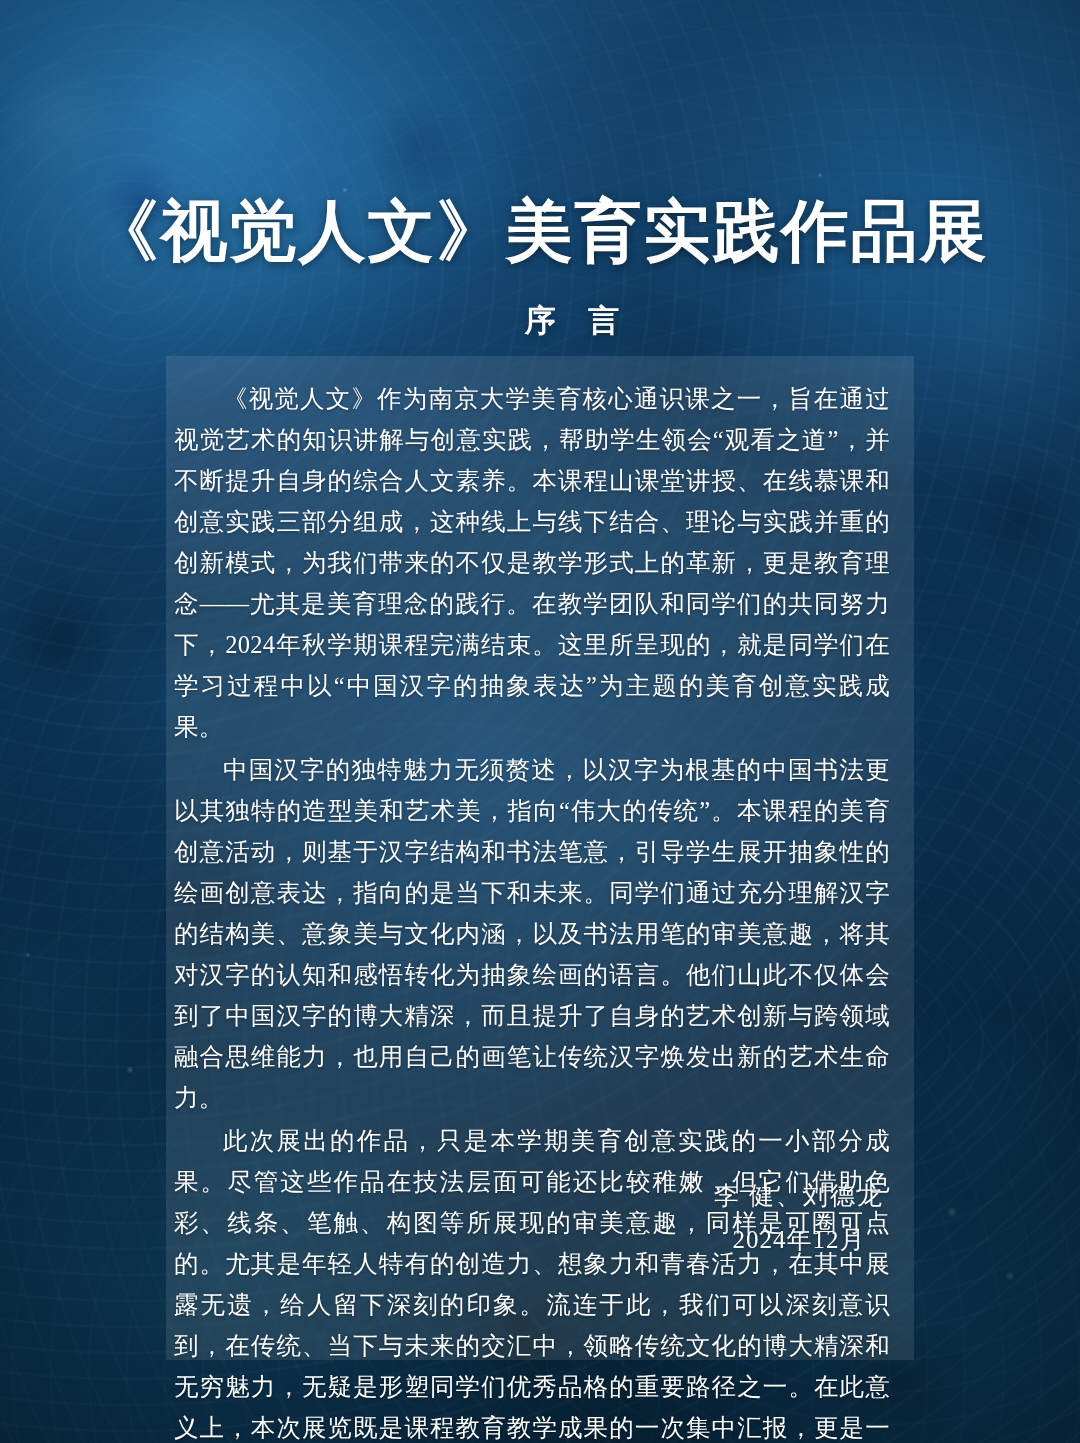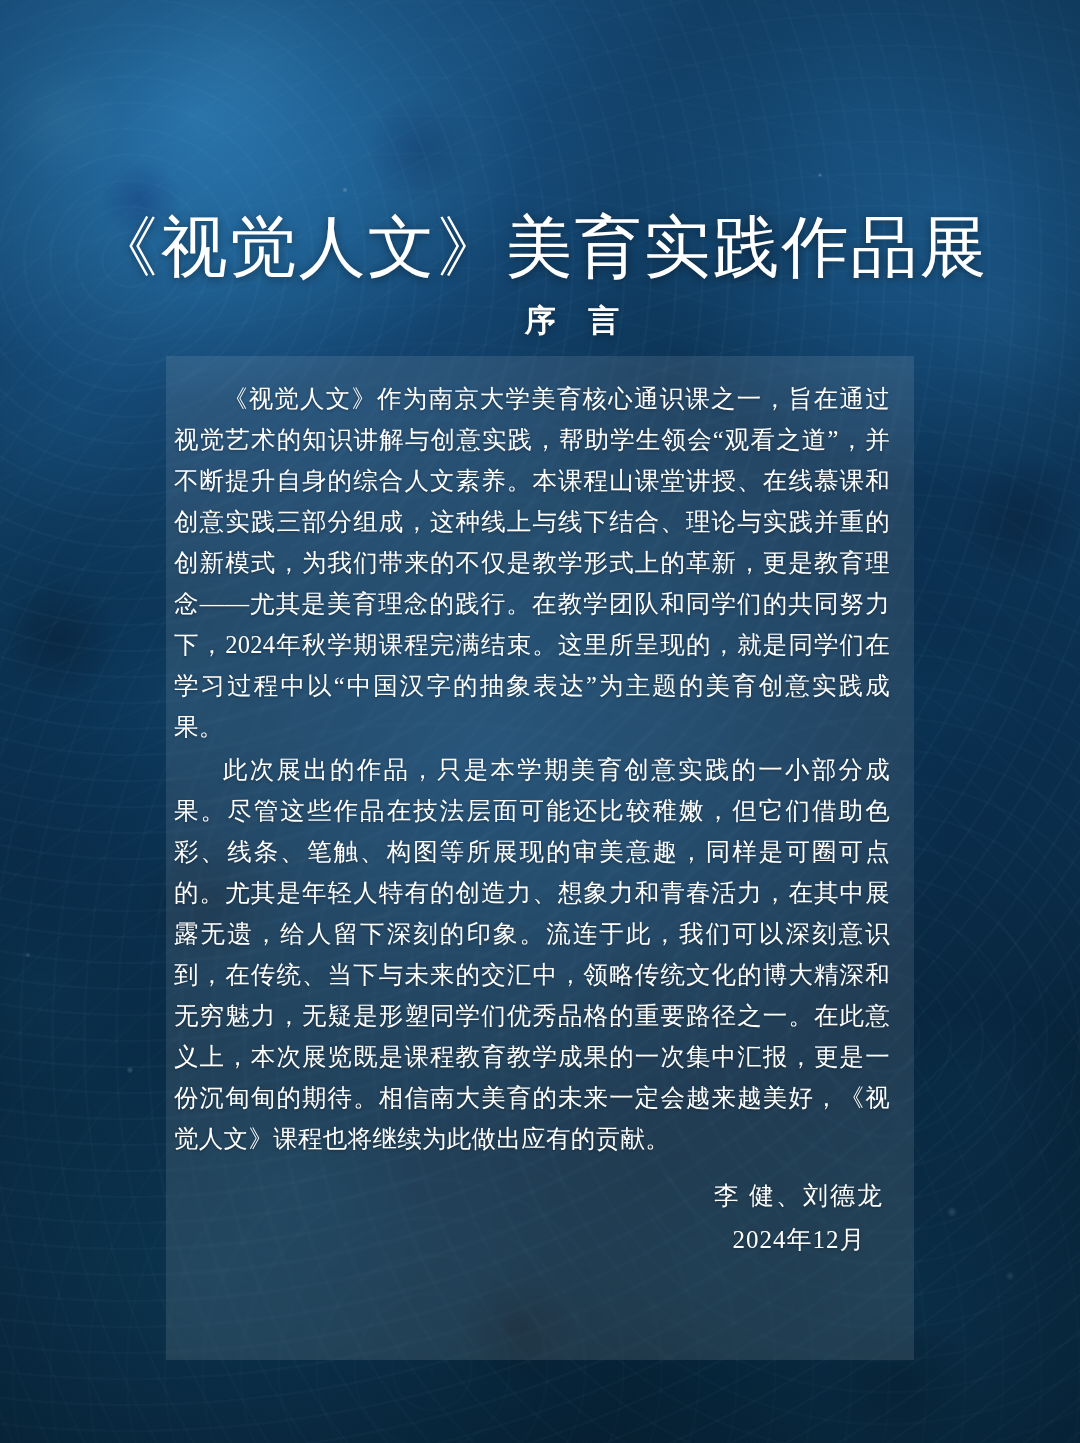--- a/index.html
+++ b/index.html
@@ -90,25 +90,24 @@
 
   
   .title {
     position: absolute;
     top: 186px;
     left: 0;
     width: 100%;
     text-align: center;
     color: #ffffff;
     font-family: "Liberation Sans", "DejaVu Sans", sans-serif;
-    font-weight: normal;
+    font-weight: bold;
     font-size: 67px;
     letter-spacing: 2px;
     text-shadow: 0 2px 10px rgba(0,0,0,0.45);
-    margin-top: 16px;
   }
 
   .subtitle {
     position: absolute;
     top: 300px;
     left: 0;
     width: 100%;
     text-align: center;
     color: #ffffff;
     font-family: "Liberation Sans", "DejaVu Sans", sans-serif;
@@ -170,20 +169,21 @@
   <div class="tex tex-d"></div>
   <div class="tex tex-v"></div>
 
   <div class="title">《视觉人文》美育实践作品展</div>
 
   <div class="subtitle">序 言</div>
 
   <div class="panel">
     <div class="body-text">
       <p>《视觉人文》作为南京大学美育核心通识课之一，旨在通过视觉艺术的知识讲解与创意实践，帮助学生领会“观看之道”，并不断提升自身的综合人文素养。本课程山课堂讲授、在线慕课和创意实践三部分组成，这种线上与线下结合、理论与实践并重的创新模式，为我们带来的不仅是教学形式上的革新，更是教育理念——尤其是美育理念的践行。在教学团队和同学们的共同努力下，2024年秋学期课程完满结束。这里所呈现的，就是同学们在学习过程中以“中国汉字的抽象表达”为主题的美育创意实践成果。</p>
+      <p>中国汉字的独特魅力无须赘述，以汉字为根基的中国书法更以其独特的造型美和艺术美，指向“伟大的传统”。本课程的美育创意活动，则基于汉字结构和书法笔意，引导学生展开抽象性的绘画创意表达，指向的是当下和未来。同学们通过充分理解汉字的结构美、意象美与文化内涵，以及书法用笔的审美意趣，将其对汉字的认知和感悟转化为抽象绘画的语言。他们山此不仅体会到了中国汉字的博大精深，而且提升了自身的艺术创新与跨领域融合思维能力，也用自己的画笔让传统汉字焕发出新的艺术生命力。</p>
       <p>此次展出的作品，只是本学期美育创意实践的一小部分成果。尽管这些作品在技法层面可能还比较稚嫩，但它们借助色彩、线条、笔触、构图等所展现的审美意趣，同样是可圈可点的。尤其是年轻人特有的创造力、想象力和青春活力，在其中展露无遗，给人留下深刻的印象。流连于此，我们可以深刻意识到，在传统、当下与未来的交汇中，领略传统文化的博大精深和无穷魅力，无疑是形塑同学们优秀品格的重要路径之一。在此意义上，本次展览既是课程教育教学成果的一次集中汇报，更是一份沉甸甸的期待。相信南大美育的未来一定会越来越美好，《视觉人文》课程也将继续为此做出应有的贡献。</p>
     </div>
 
     <div class="signature">
       <div class="name">李 健、刘德龙</div>
       <div class="date">2024年12月</div>
     </div>
   </div>
 
 </div>

